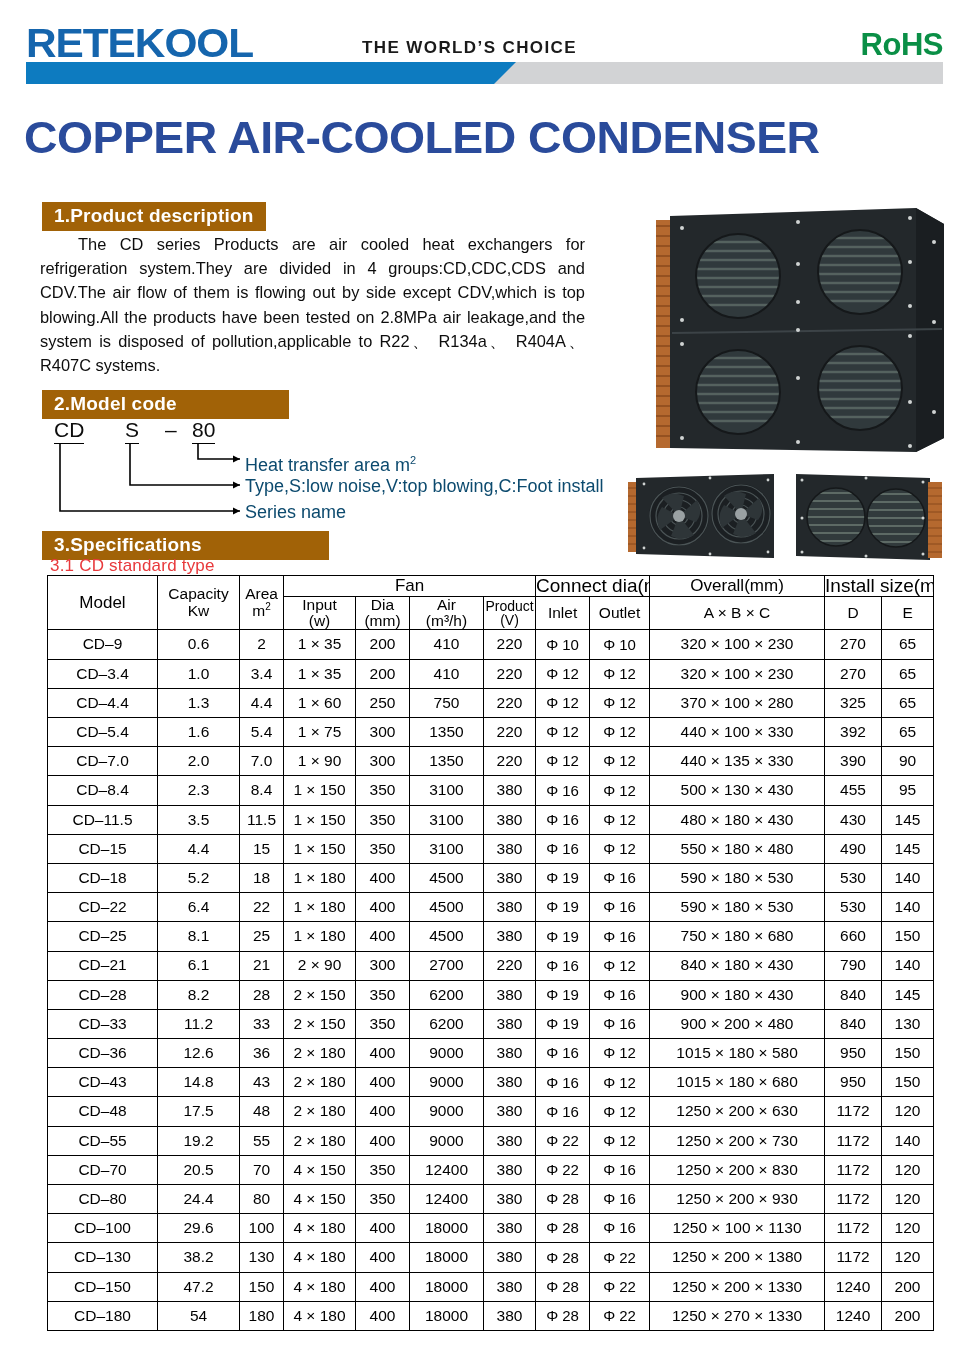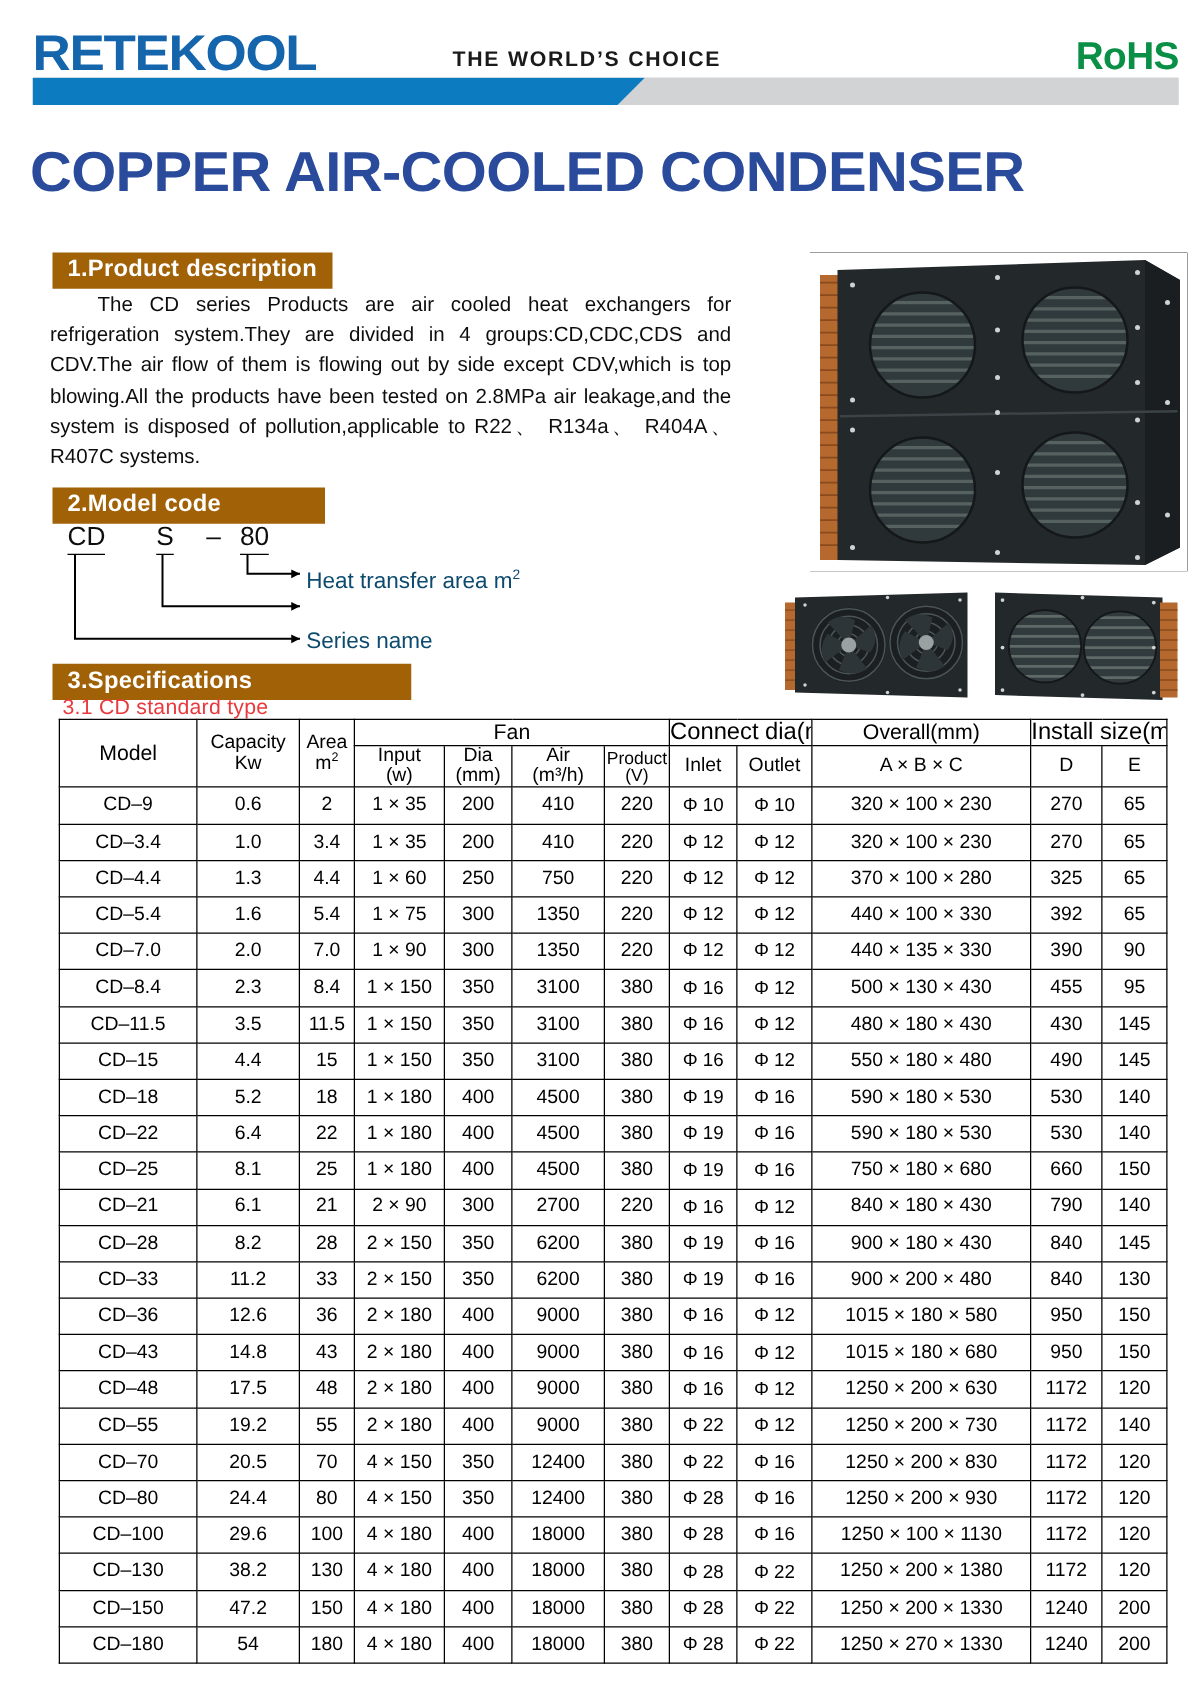--- a/index.html
+++ b/index.html
@@ -88,21 +88,21 @@
     position: absolute;
     background: #a16207;
     color: #ffffff;
     font-size: 19px;
     font-weight: bold;
     padding: 3px 12px 4px 12px;
     letter-spacing: 0.2px;
     white-space: nowrap;
   }
   #sec1 { left: 42px; top: 202px; }
-  #sec2 { left: 42px; top: 390px; width: 218px; }
+  #sec2 { left: 42px; top: 390px; width: 247px; }
   #sec3 { left: 42px; top: 531px; width: 287px; }
 
   .sub-head {
     position: absolute;
     left: 50px;
     top: 556px;
     font-size: 17px;
     color: #e8393c;
     letter-spacing: 0.2px;
   }
@@ -255,20 +255,21 @@
     <path d="M20 26 L20 93 L200 93" stroke="#000" stroke-width="1.6" fill="none"></path>
     <polygon points="200,93 193,89.5 193,96.5" fill="#000"></polygon>
   </svg>
 
   <div class="mc-token" id="mc-cd">CD</div>
   <div class="mc-token" id="mc-s">S</div>
   <div class="mc-token" id="mc-dash">–</div>
   <div class="mc-token" id="mc-80">80</div>
 
   <div class="mc-label" id="lbl-area"><span>Heat transfer area m</span><span class="sup">2</span></div>
+  <div class="mc-label" id="lbl-type">Type,S:low noise,V:top blowing,C:Foot install</div>
   <div class="mc-label" id="lbl-series">Series name</div>
 </div>
 
 <div class="img-main">
   <svg width="302" height="255" viewBox="0 0 302 255">
     <rect x="0" y="0" width="302" height="255" fill="#ffffff"></rect>
 
     <rect x="8" y="18" width="16" height="228" fill="#b5692f"></rect>
     <g stroke="#8a4a1d" stroke-width="1.4">
       <path d="M8 24 h16 M8 34 h16 M8 44 h16 M8 54 h16 M8 64 h16 M8 74 h16 M8 84 h16 M8 94 h16

